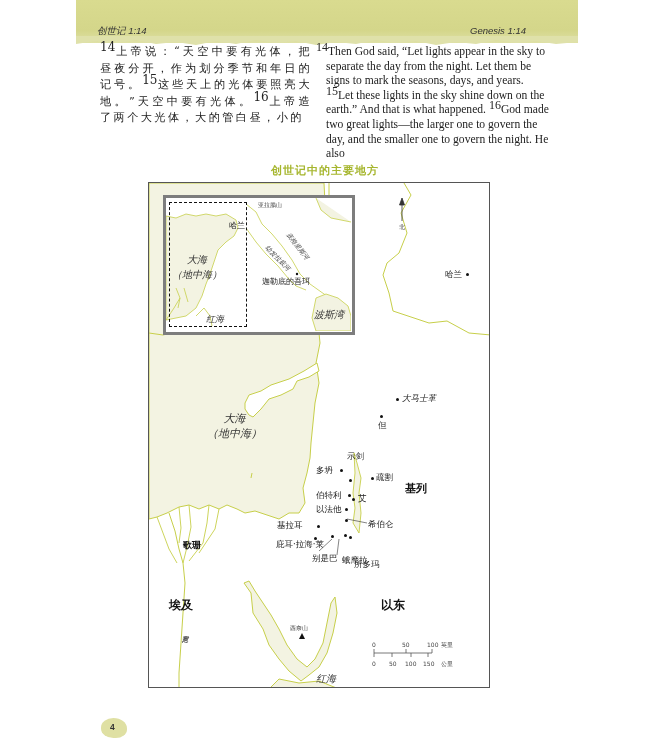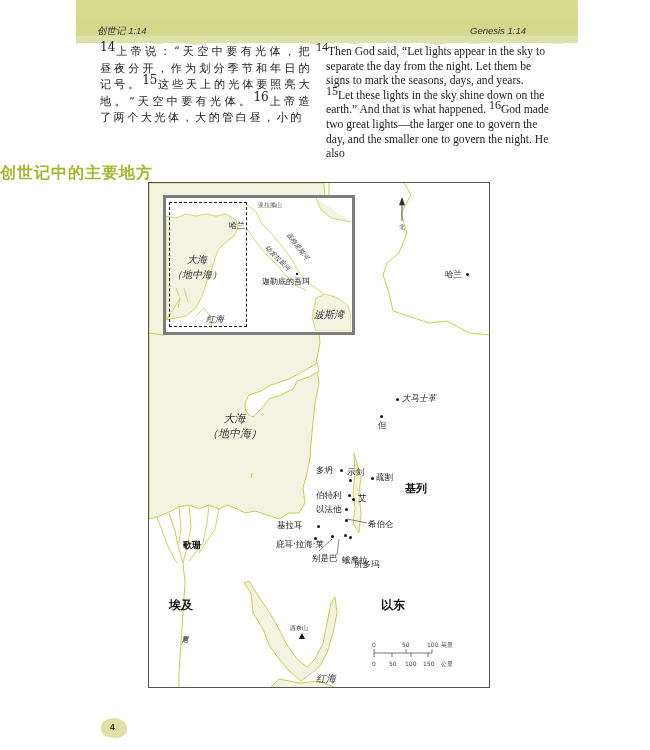--- a/index.html
+++ b/index.html
@@ -27,22 +27,22 @@
     letter-spacing: 2.4px; text-align: justify;
   }
   .col-en {
     position: absolute; left: 316px; top: 45px; width: 236px;
     font-family: "Liberation Serif", serif; font-size: 11.6px; line-height: 14.6px; color: #222;
   }
   .col-en p { margin: 0; padding-left: 10px; text-indent: -10px; }
   sup { font-size: 12px; vertical-align: 4px; line-height: 0; letter-spacing: 0; }
 
   .map-title {
-    position: absolute; left: 0; top: 163px; width: 650px; text-align: left;
-    font-family: "DejaVu Serif", serif; font-size: 16px; font-weight: bold; color: #a6b62e;
+    position: absolute; left: 0; top: 163px; width: 650px; text-align: center;
+    font-family: "DejaVu Serif", serif; font-size: 11px; font-weight: bold; color: #a6b62e;
     letter-spacing: 1px;
   }
   .map-frame {
     position: absolute; left: 148px; top: 182px; width: 342px; height: 506px;
     border: 1.5px solid #555; box-sizing: border-box; background: #fff; overflow: hidden;
   }
   .map-frame svg { position: absolute; left: 0; top: 0; }
   .lbl {
     position: absolute; font-family: "DejaVu Sans", sans-serif; font-size: 8.5px; color: #222;
     white-space: nowrap;
@@ -171,21 +171,21 @@
 
   <div class="dot" style="left:247px; top:215px;"></div>
   <div class="lbl" style="left:253px; top:210px;font-style:italic;">大马士革</div>
 
   <div class="dot" style="left:231px; top:232px;"></div>
   <div class="lbl" style="left:229px; top:237px;">但</div>
 
   <div class="dot" style="left:191px; top:286px;"></div>
   <div class="lbl" style="left:167px; top:282px;">多坍</div>
 
-  <div class="lbl" style="left:198px; top:284px;text-align:center;">示剑</div>
+  <div class="lbl" style="left:198px; top:268px;text-align:center;">示剑</div>
   <div class="dot" style="left:200px; top:296px;"></div>
 
   <div class="dot" style="left:222px; top:294px;"></div>
   <div class="lbl" style="left:227px; top:289px;">疏割</div>
 
   <div class="dot" style="left:199px; top:311px;"></div>
   <div class="lbl" style="left:167px; top:307px;">伯特利</div>
 
   <div class="dot" style="left:203px; top:315px;"></div>
   <div class="lbl" style="left:209px; top:310px;">艾</div>

